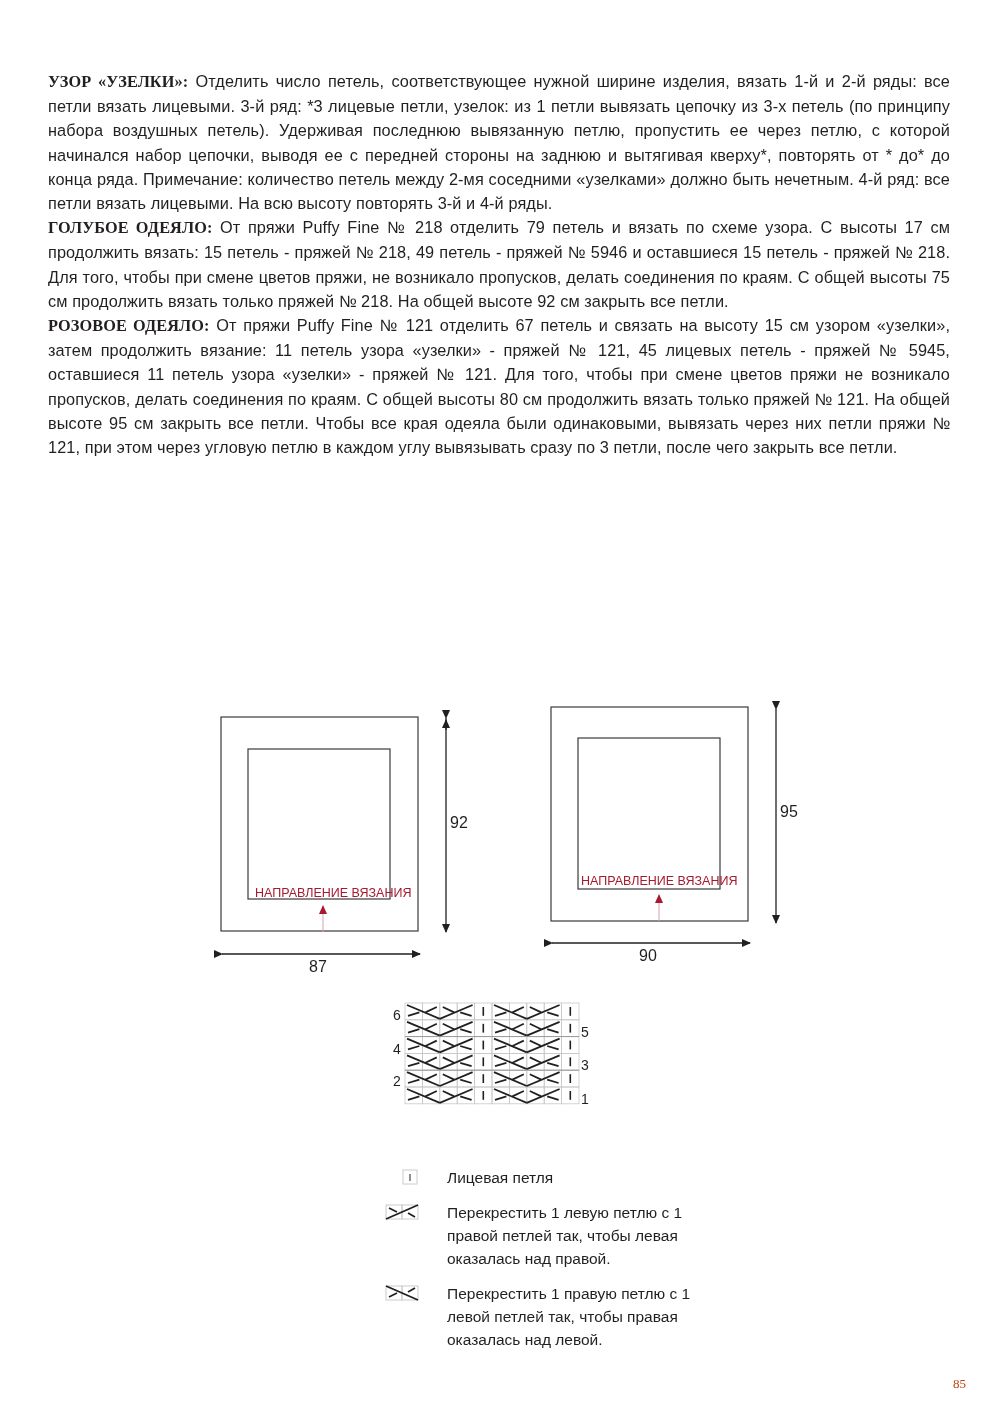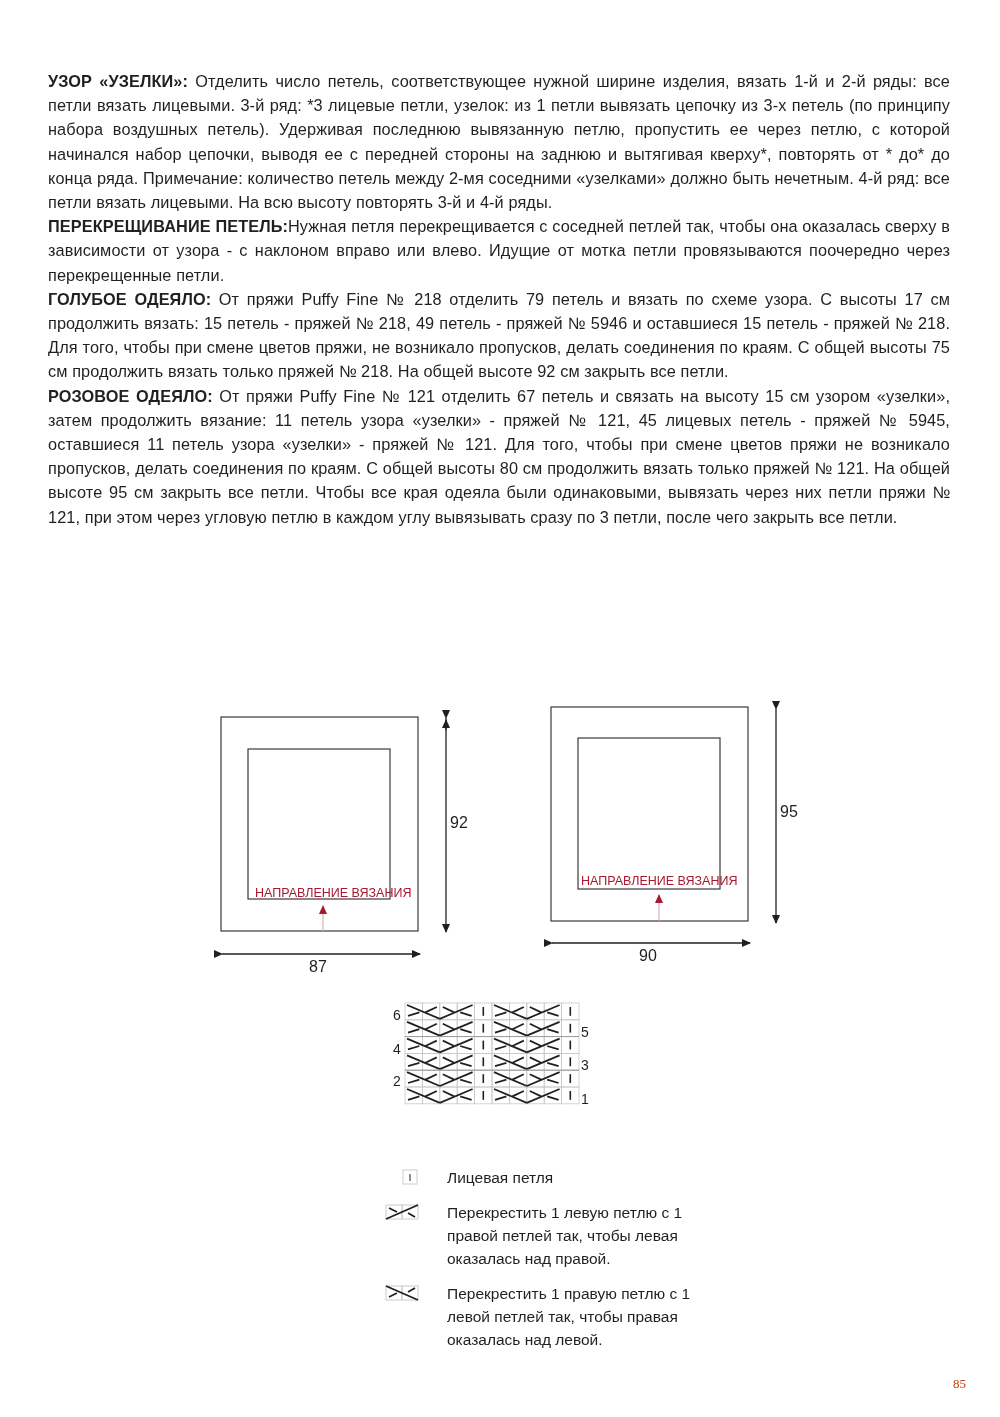--- a/index.html
+++ b/index.html
@@ -2,39 +2,38 @@
 <html><head>
 <meta charset="utf-8">
 <style>
   html, body { margin: 0; padding: 0; background: #ffffff; }
   body { width: 1000px; height: 1417px; position: relative; overflow: hidden;
          font-family: "DejaVu Sans", "Liberation Sans", sans-serif; color: #231f20; }
   .text-block { position: absolute; left: 48px; top: 69px; width: 902px;
                 font-size: 16.3px; line-height: 24.2px; text-align: justify;
                 font-family: "Liberation Sans", sans-serif; letter-spacing: 0.1px; }
   .text-block p { margin: 0; }
-  .text-block b { font-weight: bold; }
+  .text-block b { font-weight: bold; font-family: Liberation Serif, serif; }
   .diagram { position: absolute; }
   .legend { position: absolute; left: 383px; top: 1166px; width: 360px;
             font-family: "Liberation Sans", sans-serif; font-size: 15.5px; color: #231f20; }
   .legend-item { display: flex; align-items: flex-start; margin-bottom: 12px; gap: 24px; }
   .legend-icon { width: 40px; flex: 0 0 40px; height: 20px; position: relative; }
   .legend-text { line-height: 23px; }
   .page-number { position: absolute; left: 953px; top: 1376px; font-size: 13px;
                  font-family: "Liberation Serif", serif; color: #c2410c; }
   .dim-label { font-family: "Liberation Sans", sans-serif; font-size: 16px; fill: #231f20; }
   .dir-label { font-family: "Liberation Sans", sans-serif; font-size: 12.5px; fill: #a6192e; }
   .row-num { font-family: "Liberation Sans", sans-serif; font-size: 14px; fill: #231f20; }
 </style>
 </head>
 <body>
 
 <div class="text-block">
   <p><b>УЗОР «УЗЕЛКИ»:</b> <span>Отделить число петель, соответствующее нужной ширине изделия, вязать 1-й и 2-й ряды: все петли вязать лицевыми. 3-й ряд: *3 лицевые петли, узелок: из 1 петли вывязать цепочку из 3-х петель (по принципу набора воздушных петель). Удерживая последнюю вывязанную петлю, пропустить ее через петлю, с которой начинался набор цепочки, выводя ее с передней стороны на заднюю и вытягивая кверху*, повторять от * до* до конца ряда. Примечание: количество петель между 2-мя соседними «узелками» должно быть нечетным. 4-й ряд: все петли вязать лицевыми. На всю высоту повторять 3-й и 4-й ряды.</span></p>
-  <p><b>ПЕРЕКРЕЩИВАНИЕ ПЕТЕЛЬ:</b><span>Нужная петля перекрещивается с соседней петлей так, чтобы она оказалась сверху в зависимости от узора - с наклоном вправо или влево. Идущие от мотка петли провязываются поочередно через перекрещенные петли.</span></p>
   <p><b>ГОЛУБОЕ ОДЕЯЛО:</b> <span>От пряжи Puffy Fine № 218 отделить 79 петель и вязать по схеме узора.  С высоты 17 см продолжить вязать: 15 петель - пряжей № 218, 49 петель - пряжей № 5946 и оставшиеся 15 петель - пряжей № 218. Для того, чтобы при смене цветов пряжи, не возникало пропусков, делать соединения по краям. С общей высоты 75 см продолжить вязать только пряжей № 218. На общей высоте 92 см закрыть все петли.</span></p>
   <p><b>РОЗОВОЕ ОДЕЯЛО:</b> <span>От пряжи Puffy Fine № 121 отделить 67 петель и связать на высоту 15 см узором «узелки», затем продолжить вязание: 11 петель узора «узелки» - пряжей № 121,  45 лицевых петель - пряжей № 5945, оставшиеся 11 петель узора «узелки» - пряжей № 121. Для того, чтобы при смене цветов пряжи не возникало пропусков, делать соединения по краям. С общей высоты 80 см продолжить вязать только пряжей № 121. На общей высоте 95 см закрыть все петли. Чтобы все края одеяла были одинаковыми, вывязать через них петли пряжи № 121, при  этом через угловую петлю в каждом углу вывязывать сразу по 3 петли, после чего закрыть все петли.</span></p>
 </div>
 
 <svg class="diagram" style="left:210px; top:700px;" width="300" height="280" viewBox="0 0 300 280">
   <defs>
     <marker id="arrowBlk" markerWidth="10" markerHeight="10" refX="8" refY="5" orient="auto" markerUnits="userSpaceOnUse">
       <path d="M0,1 L9,5 L0,9 Z" fill="#231f20"></path>
     </marker>
     <marker id="arrowRed" markerWidth="10" markerHeight="10" refX="8" refY="5" orient="auto" markerUnits="userSpaceOnUse">

